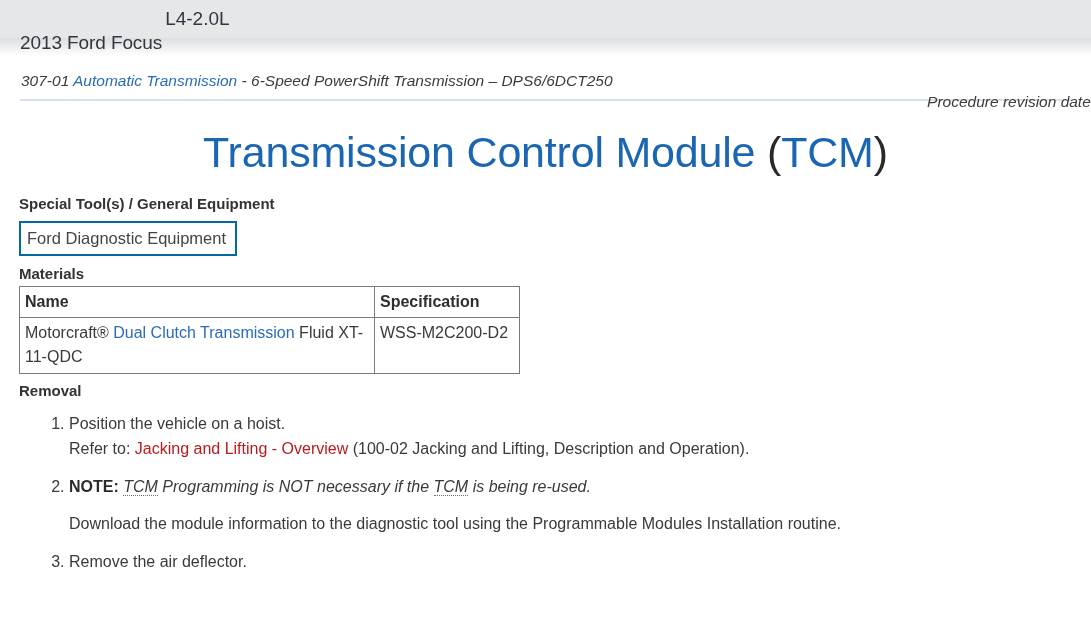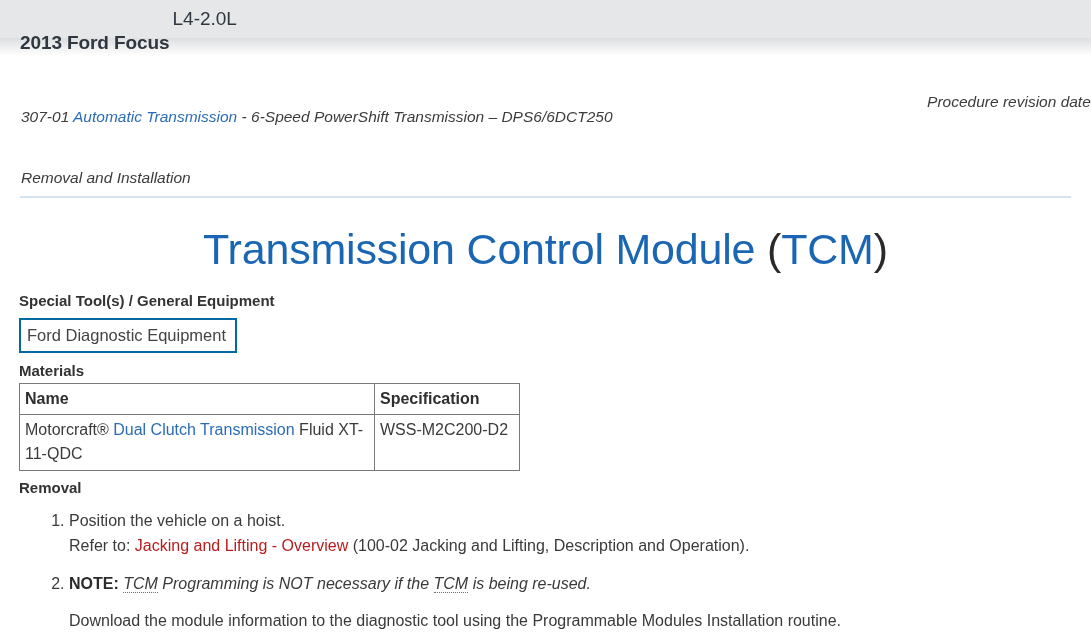--- a/index.html
+++ b/index.html
@@ -21,21 +21,21 @@
   .vehicle-bar {
     height: 38px;
     background: #e6e7e9;
     display: flex;
     align-items: center;
     padding: 0 0 0 20px;
     box-sizing: border-box;
   }
   .vehicle-title {
     font-size: 19px;
-    font-weight: bold;
+    font-weight: normal;
     color: #2f3741;
     letter-spacing: -0.1px;
     white-space: nowrap;
     margin-top: 48px;
   }
   .vehicle-engine {
     font-size: 19px;
     font-weight: normal;
     color: #2f3741;
     margin-left: 3px;
@@ -50,21 +50,20 @@
   .crumb-wrap {
     padding: 12px 0 0 21px;
     position: relative;
   }
   .crumb-line {
     font-style: italic;
     font-size: 15.5px;
     color: #3c3c3c;
     line-height: 25px;
     white-space: nowrap;
-    margin-top: 36px;
   }
   .crumb-line a {
     color: #2b6cb8;
     text-decoration: none;
     font-style: italic;
   }
   .crumb-revision {
     position: absolute;
     right: -86px;
     top: 37px;
@@ -195,21 +194,20 @@
   <span class="vehicle-title">2013 Ford Focus</span>
   <span class="vehicle-engine">L4-2.0L</span>
 </div>
 <div class="bar-fade"></div>
 
 <div class="crumb-wrap">
   <div class="crumb-line">
     <span>307-01</span>
     <a href="#">Automatic Transmission</a><span> - 6-Speed PowerShift Transmission – DPS6/6DCT250</span>
   </div>
-  <div class="crumb-line">Removal and Installation</div>
   <div class="crumb-revision">Procedure revision date: 09/09/2013</div>
 </div>
 <div class="rule"></div>
 
 <h1 class="doc-title"><span>Transmission Control Module </span><span class="paren">(</span><span class="abbrev">TCM</span><span class="paren">)</span></h1>
 
 <div class="content">
 
   <div class="sec-head">Special Tool(s) / General Equipment</div>
   <div class="tool-box">Ford Diagnostic Equipment</div>

